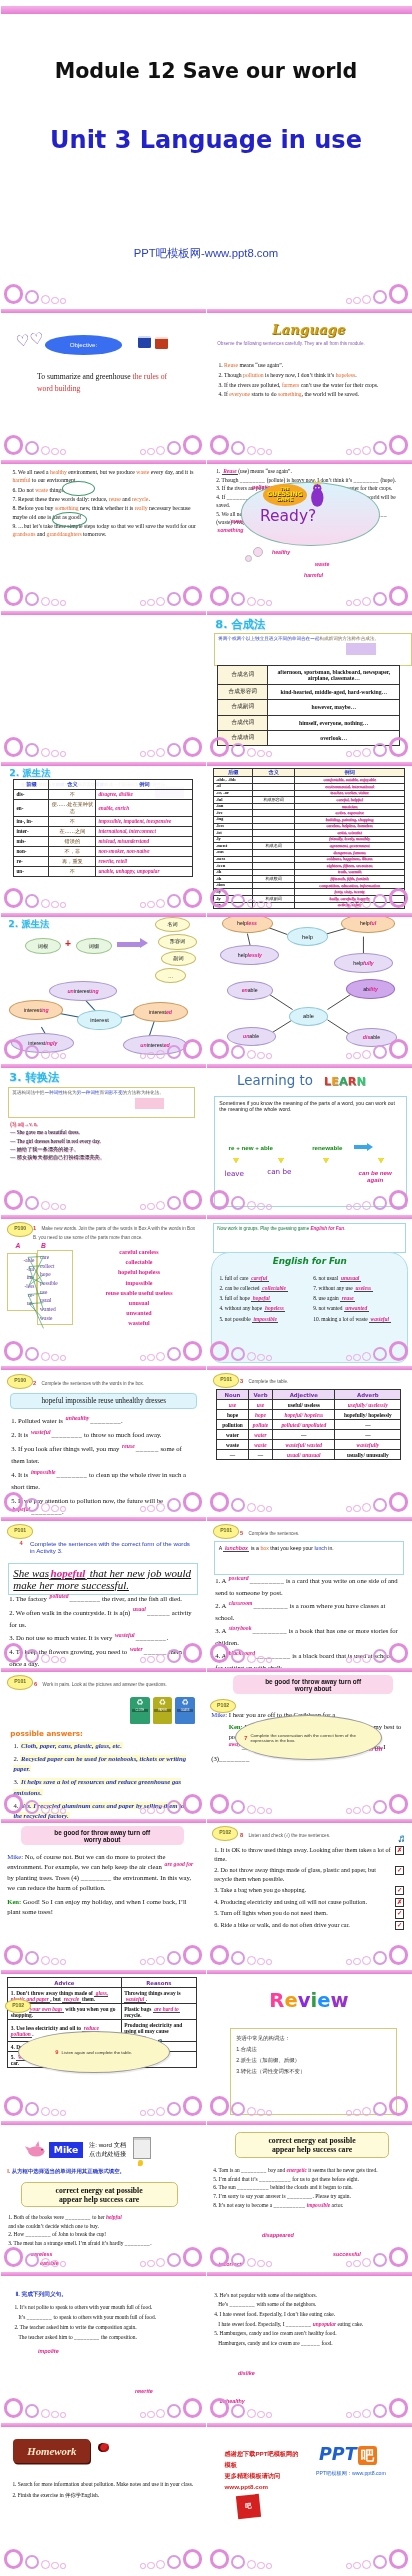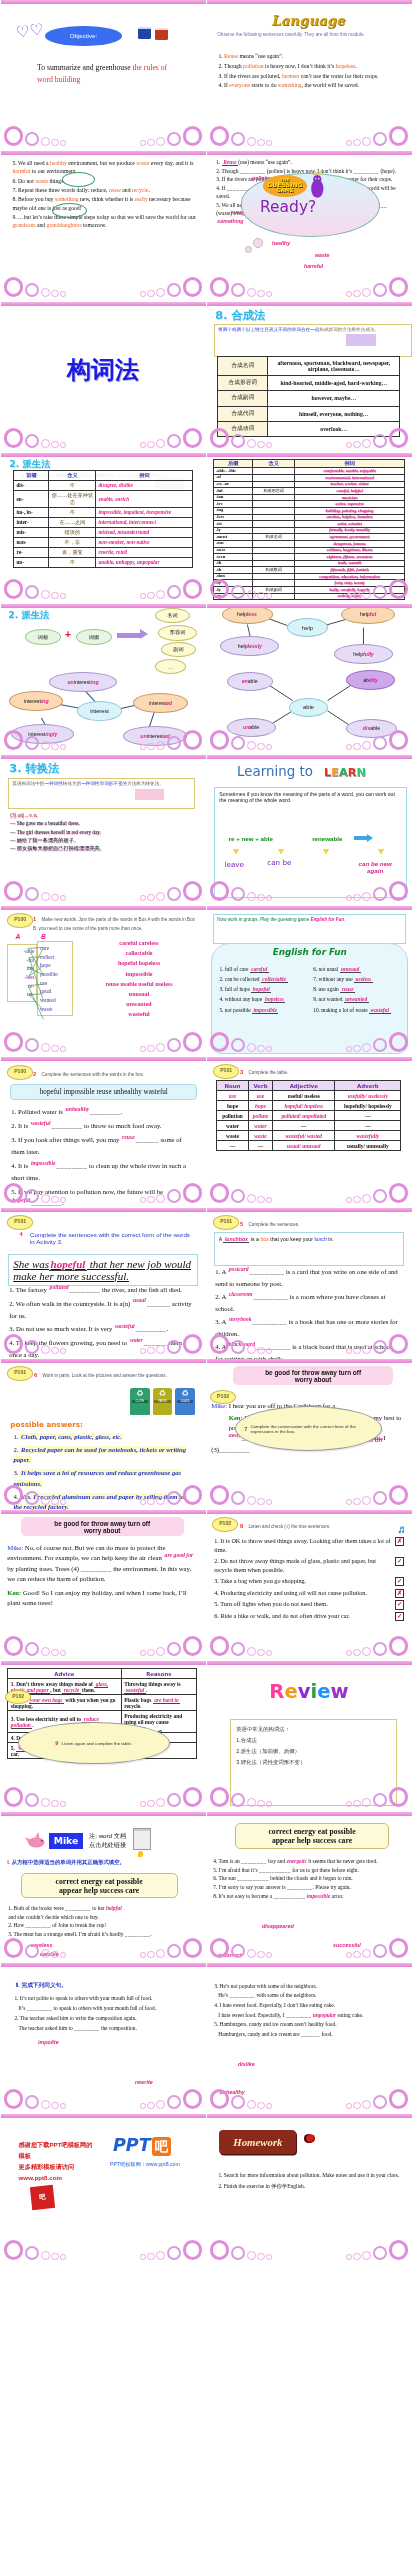--- a/index.html
+++ b/index.html
@@ -51,20 +51,39 @@
   .mapsvg{position:absolute;left:0;top:0;z-index:0;}
   .exprbox{position:absolute;background:#fbd7ec;border-radius:5.2px;text-align:center;font-weight:bold;font-size:6.4px;padding:2.6px 4.1px;z-index:2;}
   .ck{display:inline-block;width:7.2px;height:7.2px;border:1px solid #333;text-align:center;line-height:6.2px;font-size:6.2px;color:#e02020;font-weight:bold;flex:none;}
   .wordbox{position:absolute;background:#fdfbda;border:0.8px solid #cdbd6a;border-radius:5.2px;text-align:center;font-weight:bold;z-index:2;}
 </style>
 </head>
 <body>
 
 <div class="deck">
 
+  <div class="slide cover">
+    <div class="abs ctr" style="left:0;right:0;top:59px;font-family:'DejaVu Sans',sans-serif;font-size:20.6px;font-weight:bold;color:#111;">Module 12 Save our world</div>
+    <div class="abs ctr" style="left:0;right:0;top:126px;font-family:'DejaVu Sans',sans-serif;font-size:24px;font-weight:bold;color:#2222c8;">Unit 3 Language in use</div>
+    <div class="abs ctr" style="left:0;right:0;top:246px;font-size:11.3px;color:#2a3fc0;">PPT吧模板网-www.ppt8.com</div>
+  <div class="rg l">
+        <i></i>
+        <i></i>
+        <i></i>
+        <i></i>
+        <i></i>
+      </div>
+      <div class="rg r">
+        <i></i>
+        <i></i>
+        <i></i>
+        <i></i>
+        <i></i>
+      </div>
+    </div>
 
   <div class="row">
     <div class="slide half">
       <span class="abs" style="left:15.5px;top:21.6px;font-size:15.5px;color:#6a3fc0;transform:rotate(-8deg);">♡♡</span>
       <div class="abs" style="left:45px;top:26px;width:77px;height:19.6px;background:#3a6ef0;border-radius:50%;color:#fff;display:flex;align-items:center;justify-content:center;font-size:6.2px;">
           <span>Objective:</span>
         </div>
       <span class="abs" style="left:138px;top:27px;width:13.4px;height:10.3px;background:#2244aa;border-radius:1.5px;border-top:2.1px solid #cfd8ff;"></span>
       <span class="abs" style="left:155px;top:28px;width:13.4px;height:10.3px;background:#c03a1e;border-radius:1.5px;border-top:2.1px solid #ffd8cf;"></span>
       <div class="abs serif" style="left:37px;top:62px;width:134px;font-size:7.7px;line-height:1.5;"><span>To summarize and greenhouse </span><span class="red">the rules of word building</span></div>
@@ -181,21 +200,20 @@
           <i></i>
           <i></i>
           <i></i>
           <i></i>
         </div>
       </div>
   </div>
 
   <div class="row">
     <div class="slide half">
-      <div class="abs ctr" style="left:0;right:0;top:52px;font-size:24px;font-weight:bold;color:#1a1ae0;text-shadow:1px 1px 0 #b8b8f0;">构词法</div>
     <div class="rg l">
           <i></i>
           <i></i>
           <i></i>
           <i></i>
           <i></i>
         </div>
         <div class="rg r">
           <i></i>
           <i></i>
@@ -771,21 +789,21 @@
       </div>
   </div>
 
   <div class="row">
     <div class="slide half">
       <div class="pbadge" style="left:7.2px;top:8.2px;">P100</div>
       <div class="abs" style="left:33px;top:12.4px;width:165px;">
         <span class="pnum">2</span>
         <span class="ptext">Complete the sentences with the words in the box.</span>
       </div>
-      <div class="abs serif ctr" style="left:10.3px;top:27px;width:183px;background:#dff4fb;border:0.5px solid #a8d8e8;border-radius:4.1px;font-size:7.2px;padding:3.1px 1px;">hopeful   impossible   reuse   unhealthy   wasteful</div>
+      <div class="abs serif ctr" style="left:10.3px;top:27px;width:183px;background:#dff4fb;border:0.5px solid #a8d8e8;border-radius:4.1px;font-size:7.2px;padding:3.1px 1px;">hopeful   impossible   reuse   unhealthy   dresses</div>
       <div class="abs serif" style="left:11.3px;top:49px;width:180px;font-size:6.7px;line-height:1.75;">
 
       <p style="margin:0 0 2.1px 0;"><span>1. Polluted water is </span><span class="ans">unhealthy</span><span class="bl">________</span><span>.</span></p>
           <p style="margin:0 0 2.1px 0;"><span>2. It is </span><span class="ans">wasteful</span><span class="bl">________</span><span> to throw so much food away.</span></p>
           <p style="margin:0 0 2.1px 0;"><span>3. If you look after things well, you may </span><span class="ans">reuse</span><span class="bl">______</span><span> some of them later.</span></p>
           <p style="margin:0 0 2.1px 0;"><span>4. It is </span><span class="ans">impossible</span><span class="bl">________</span><span> to clean up the whole river in such a short time.</span></p>
           <p style="margin:0 0 2.1px 0;"><span>5. If we pay attention to pollution now, the future will be </span><span class="ans">hopeful</span><span class="bl">________</span><span>.</span></p>
         </div>
     <div class="rg l">
           <i></i>
@@ -1308,20 +1326,43 @@
           <i></i>
           <i></i>
           <i></i>
           <i></i>
         </div>
       </div>
   </div>
 
   <div class="row">
     <div class="slide half">
+      <div class="abs" style="left:13.4px;top:15.5px;width:77px;height:24px;background:#8a2a1a;border-radius:4.1px;display:flex;align-items:center;justify-content:center;color:#ffe9c8;font-family:'Liberation Serif',serif;font-style:italic;font-weight:bold;font-size:10.8px;box-shadow:1px 1.5px 0 #4a1208;">Homework</div>
+      <span class="abs" style="left:98px;top:19.6px;width:11.3px;height:9.3px;background:#d42020;border-radius:50%;box-shadow:inset 2.1px 0 0 #3a0a0a, inset -1.5px -1.5px 0 #a81616;"></span>
+      <div class="abs serif" style="left:12.4px;top:56px;width:181px;font-size:5.4px;line-height:2;">
+
+      <div>1. Search for more information about pollution. Make notes and use it in your class.</div>
+          <div>2. Finish the exercise in 伴你学English.</div>
+        </div>
+    <div class="rg l">
+          <i></i>
+          <i></i>
+          <i></i>
+          <i></i>
+          <i></i>
+        </div>
+        <div class="rg r">
+          <i></i>
+          <i></i>
+          <i></i>
+          <i></i>
+          <i></i>
+        </div>
+      </div>
+    <div class="slide half">
       <div class="abs" style="left:113px;top:20.6px;font-family:'DejaVu Sans',sans-serif;font-weight:bold;font-style:italic;font-size:17.5px;color:#1f5fd0;">
         <span>PPT</span><span style="display:inline-block;font-style:normal;background:#f07818;color:#fff;border-radius:3.1px;font-size:13.4px;padding:0.5px 2.6px;margin-left:1.5px;">吧</span>
       </div>
       <div class="abs" style="left:110px;top:47px;font-size:5.2px;color:#1f5fd0;">PPT吧模板网：www.ppt8.com</div>
       <div class="abs" style="left:18.5px;top:25px;width:77px;font-size:6.2px;font-weight:bold;color:#d42020;line-height:1.8;">
         <div>感谢您下载PPT吧模板网的模板</div>
         <div>更多精彩模板请访问 www.ppt8.com</div>
       </div>
       <div class="abs" style="left:31px;top:72px;width:23px;height:23px;background:#d42020;color:#fff;display:flex;align-items:center;justify-content:center;font-size:6.2px;font-weight:bold;transform:rotate(-6deg);">
           <span>吧</span>
@@ -1334,39 +1375,16 @@
           <i></i>
         </div>
         <div class="rg r">
           <i></i>
           <i></i>
           <i></i>
           <i></i>
           <i></i>
         </div>
       </div>
-    <div class="slide half">
-      <div class="abs" style="left:13.4px;top:15.5px;width:77px;height:24px;background:#8a2a1a;border-radius:4.1px;display:flex;align-items:center;justify-content:center;color:#ffe9c8;font-family:'Liberation Serif',serif;font-style:italic;font-weight:bold;font-size:10.8px;box-shadow:1px 1.5px 0 #4a1208;">Homework</div>
-      <span class="abs" style="left:98px;top:19.6px;width:11.3px;height:9.3px;background:#d42020;border-radius:50%;box-shadow:inset 2.1px 0 0 #3a0a0a, inset -1.5px -1.5px 0 #a81616;"></span>
-      <div class="abs serif" style="left:12.4px;top:56px;width:181px;font-size:5.4px;line-height:2;">
-
-      <div>1. Search for more information about pollution. Make notes and use it in your class.</div>
-          <div>2. Finish the exercise in 伴你学English.</div>
-        </div>
-    <div class="rg l">
-          <i></i>
-          <i></i>
-          <i></i>
-          <i></i>
-          <i></i>
-        </div>
-        <div class="rg r">
-          <i></i>
-          <i></i>
-          <i></i>
-          <i></i>
-          <i></i>
-        </div>
-      </div>
   </div>
 
 </div>
 
 
 </body></html>

